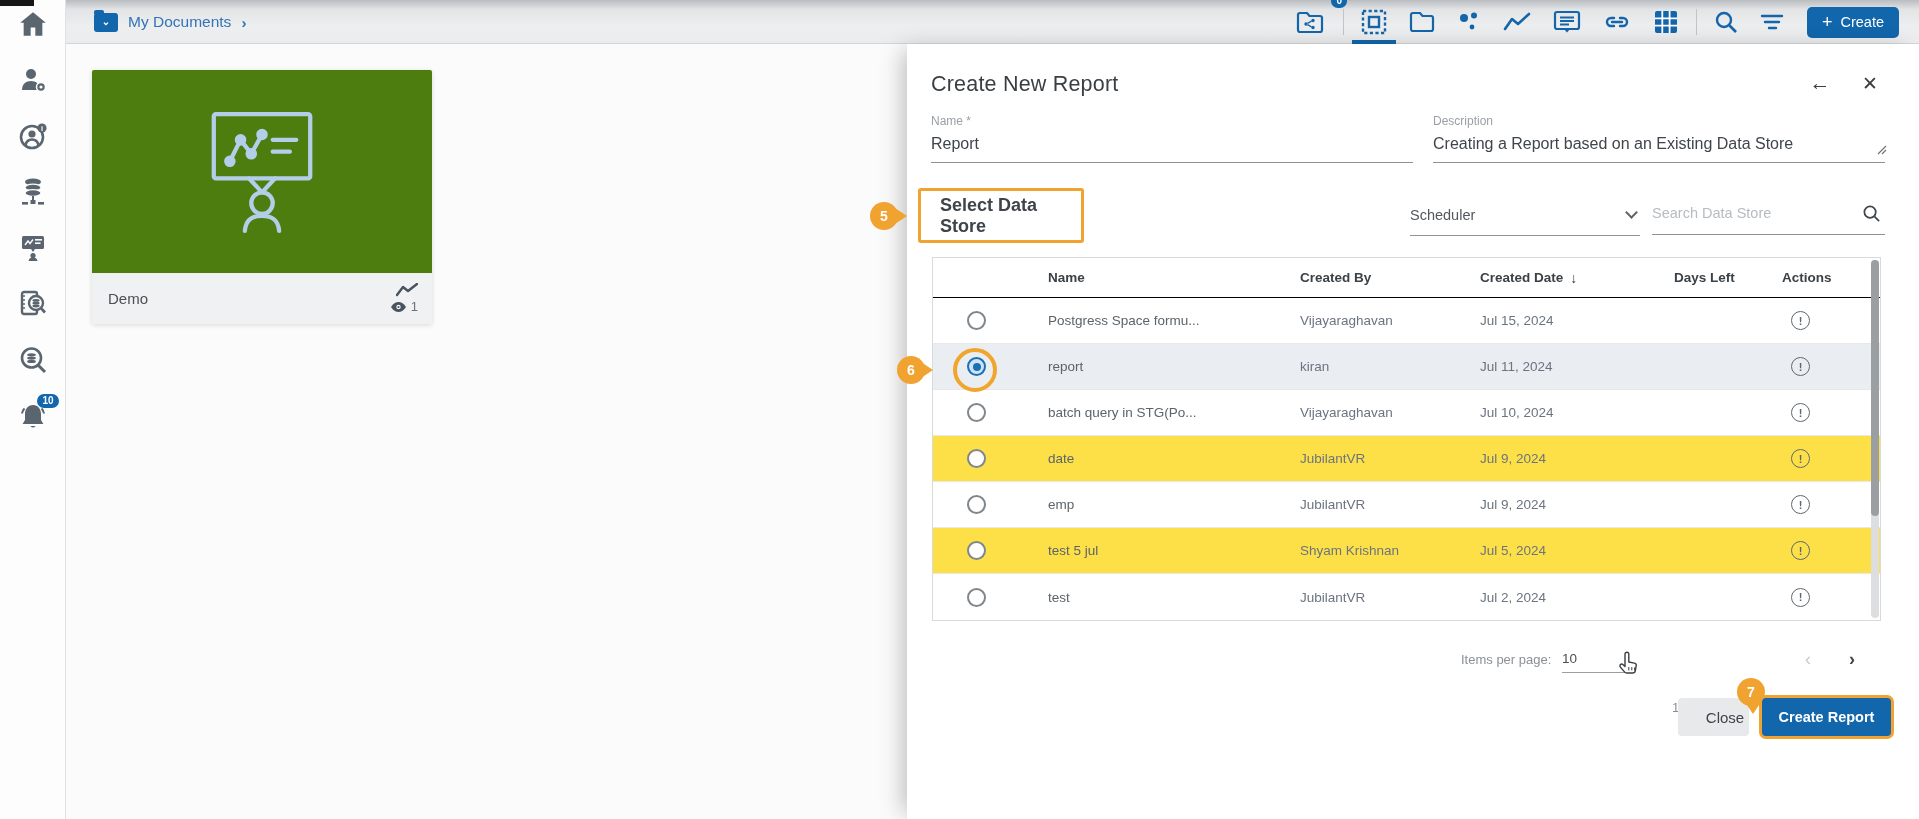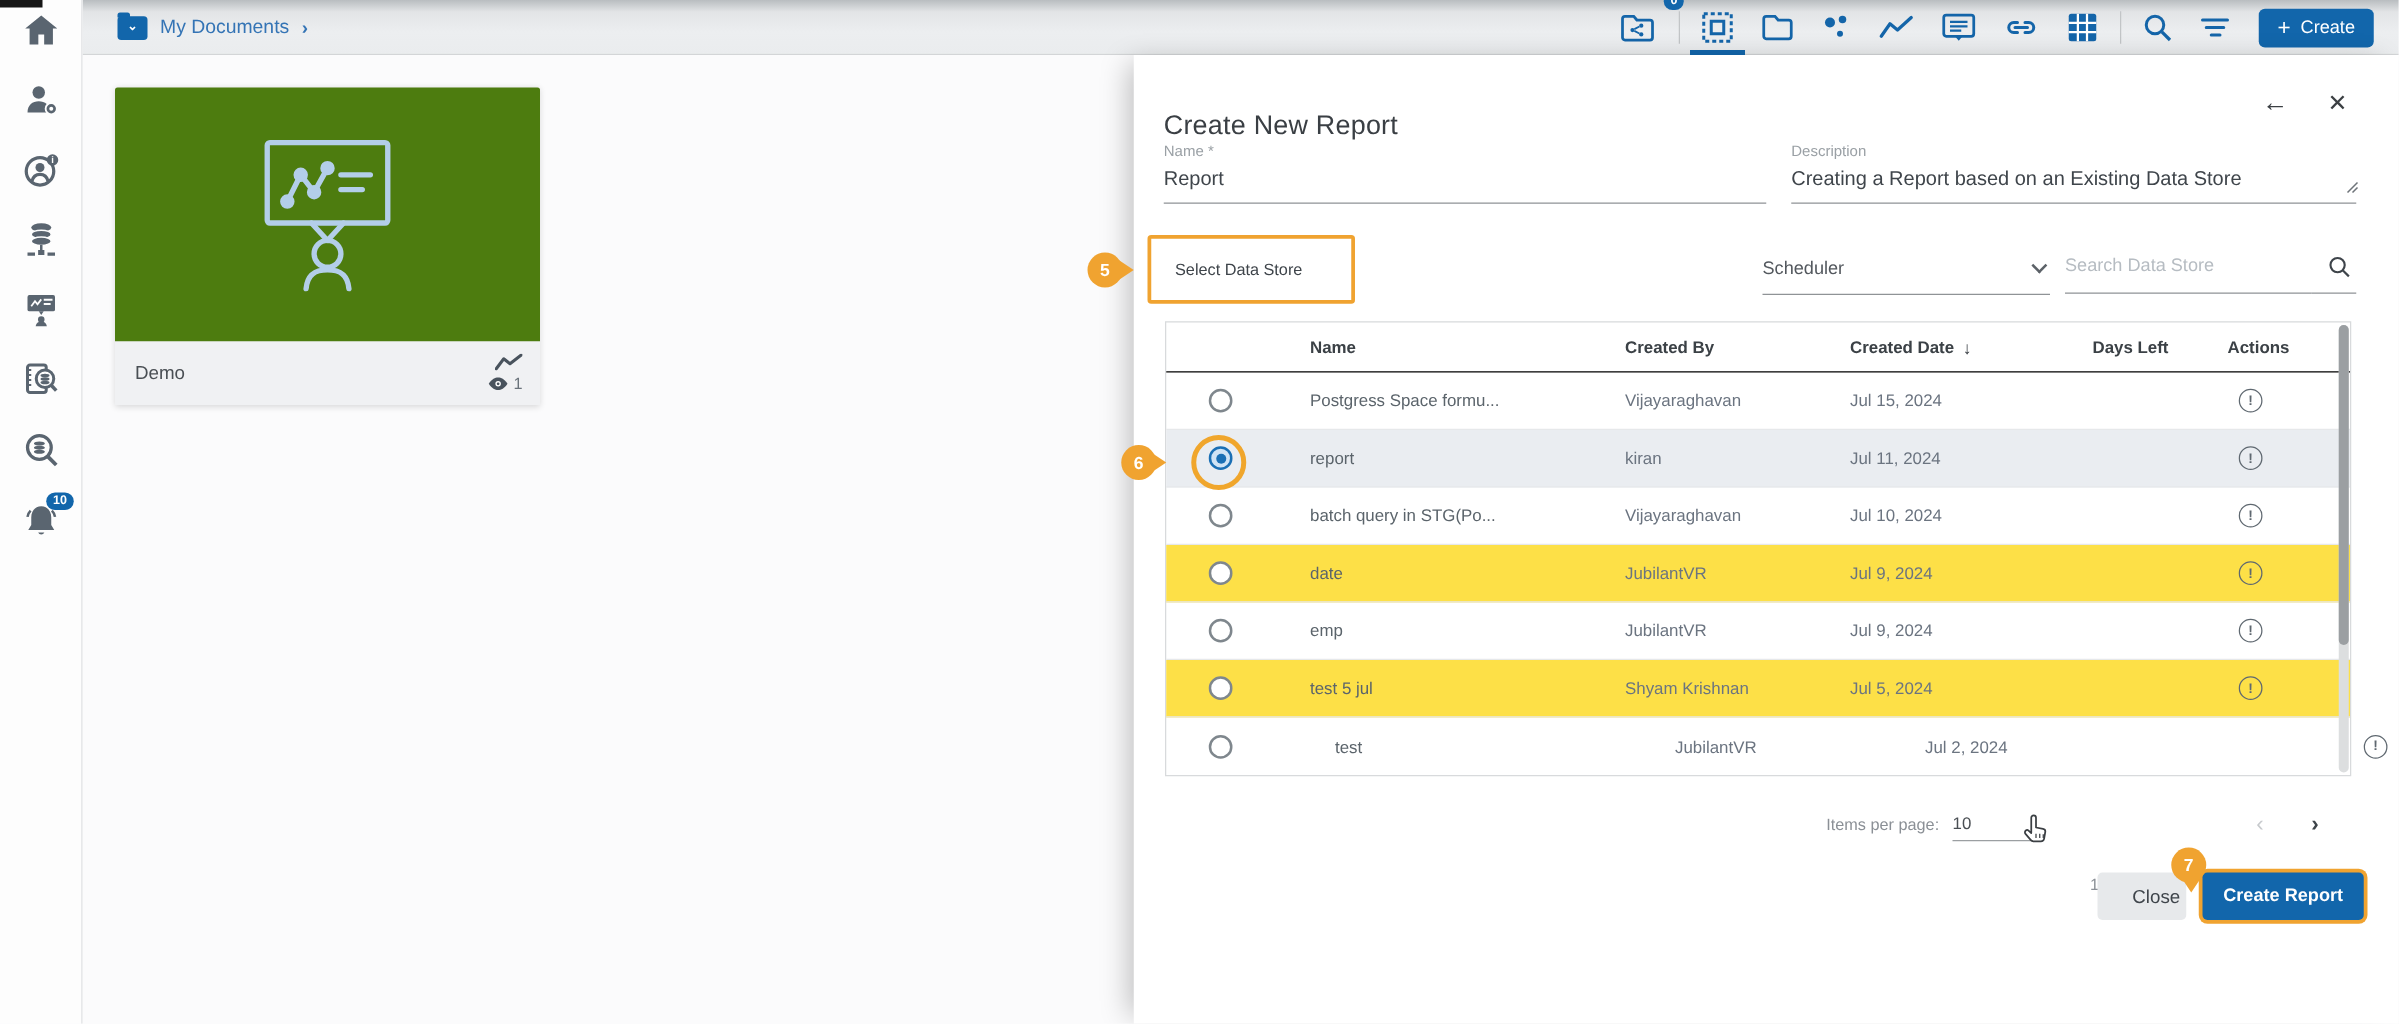--- a/index.html
+++ b/index.html
@@ -41,37 +41,37 @@
               box-shadow:0 1px 5px rgba(0,0,0,.14); border-radius:2px; cursor:pointer; }
   .doc-card .preview { height:203px; display:flex; align-items:center; justify-content:center; }
   .doc-card .cfooter { height:51px; background:#f0f1f3; display:flex; align-items:center; justify-content:space-between; padding:0 14px 0 16px; }
   .cfooter .ctitle { font-size:15px; color:#4a4f54; }
   .cfooter .cicons { display:flex; flex-direction:column; align-items:flex-end; gap:2px; }
   .cviews { display:flex; align-items:center; gap:4px; color:#6a737b; font-size:13px; }
 
   
   .panel { position:absolute; left:907px; top:44px; width:1012px; height:775px; background:#fff;
            box-shadow:-10px 0 22px -6px rgba(0,0,0,.25); z-index:10; }
-  .panel .title { position:absolute; left:24px; top:44px; font-size:21.5px; color:#3a3f44; font-weight:500; letter-spacing:.2px; }
+  .panel .title { position:absolute; left:24px; top:28px; font-size:21.5px; color:#3a3f44; font-weight:500; letter-spacing:.2px; }
   .hdr-ico { position:absolute; top:24px; font-size:21px; color:#3b3f43; cursor:pointer; width:30px; height:30px;
              display:flex; align-items:center; justify-content:center; }
   .hdr-back { left:898px; }
   .hdr-close { left:948px; font-size:19px; }
 
   .field { position:absolute; top:70px; }
   .field.fname { left:24px; width:482px; }
   .field.fdesc { left:526px; width:452px; }
   .field .flabel { font-size:12px; color:#9aa0a5; margin-bottom:7px; }
   .field input { width:100%; border:none; outline:none; border-bottom:1px solid #8f9396; font-size:16px;
                  color:#3f454b; font-family:inherit; padding:0 0 9px 0; background:transparent; }
   .resize-glyph { position:absolute; right:-2px; bottom:8px; }
 
   .sds-box { position:absolute; left:11px; top:144px; width:166px; height:55px; border:3px solid #f0a330; border-radius:3px;
              display:flex; align-items:center; padding-left:19px; background:#fff; }
-  .sds-box span { font-size:13px; font-weight:400; color:#3e444a; }
+  .sds-box span { font-size:18px; font-weight:700; color:#3e444a; }
 
   .step-badge { position:absolute; width:28px; height:28px; background:#f0a330; border-radius:50%;
                 color:#fff; font-size:14px; font-weight:bold; display:flex; align-items:center; justify-content:center; z-index:12; }
   .step-tail-r { position:absolute; width:0; height:0; border-top:8px solid transparent; border-bottom:8px solid transparent;
                  border-left:12px solid #f0a330; z-index:11; }
   .step-tail-d { position:absolute; width:0; height:0; border-left:8px solid transparent; border-right:8px solid transparent;
                  border-top:12px solid #f0a330; z-index:11; }
   .badge5 { left:-37px; top:158px; }
   .tail5  { left:-12px; top:164px; }
   .badge6 { left:-10px; top:312px; }
@@ -94,21 +94,21 @@
   .dtable { position:absolute; left:25px; top:213px; width:949px; border:1px solid #d8dadc; background:#fff; }
   .thead, .trow { display:grid; grid-template-columns:90px 255px 178px 196px 110px 1fr; align-items:center; }
   .thead { height:40px; border-bottom:1px solid #000000; font-size:13.5px; font-weight:bold; color:#3b4146; }
   .thead .hc-name { grid-column:2; padding-left:25px; }
   .thead .hc-by   { padding-left:22px; }
   .thead .hc-date { padding-left:24px; display:flex; align-items:center; gap:7px; }
   .thead .hc-days { padding-left:22px; }
   .thead .hc-act  { padding-left:20px; }
   .sort-arrow { font-size:14px; }
   .trow { height:46px; border-bottom:1px solid #e6e8ea; font-size:13.5px; color:#6b7480; cursor:pointer; }
-  .trow:last-child { border-bottom:none;gap:20px; }
+  .trow:last-child { border-bottom:none; }
   .trow.shaded { background:#fde047; }
   .trow.selrow { background:#eaedf1; }
   .cell-radio { padding-left:34px; }
   .radio { width:19px; height:19px; border:2px solid #7f878d; border-radius:50%; background:#fff; }
   .radio.on { border-color:#1a6fb5; background:#cfe3f5; position:relative; }
   .radio.on:after { content:""; position:absolute; left:3.5px; top:3.5px; width:8px; height:8px; background:#1a6fb5; border-radius:50%; }
   .cell-name { padding-left:25px; color:#5b646b; }
   .cell-by   { padding-left:22px; }
   .cell-date { padding-left:24px; }
   .cell-days { padding-left:22px; }

